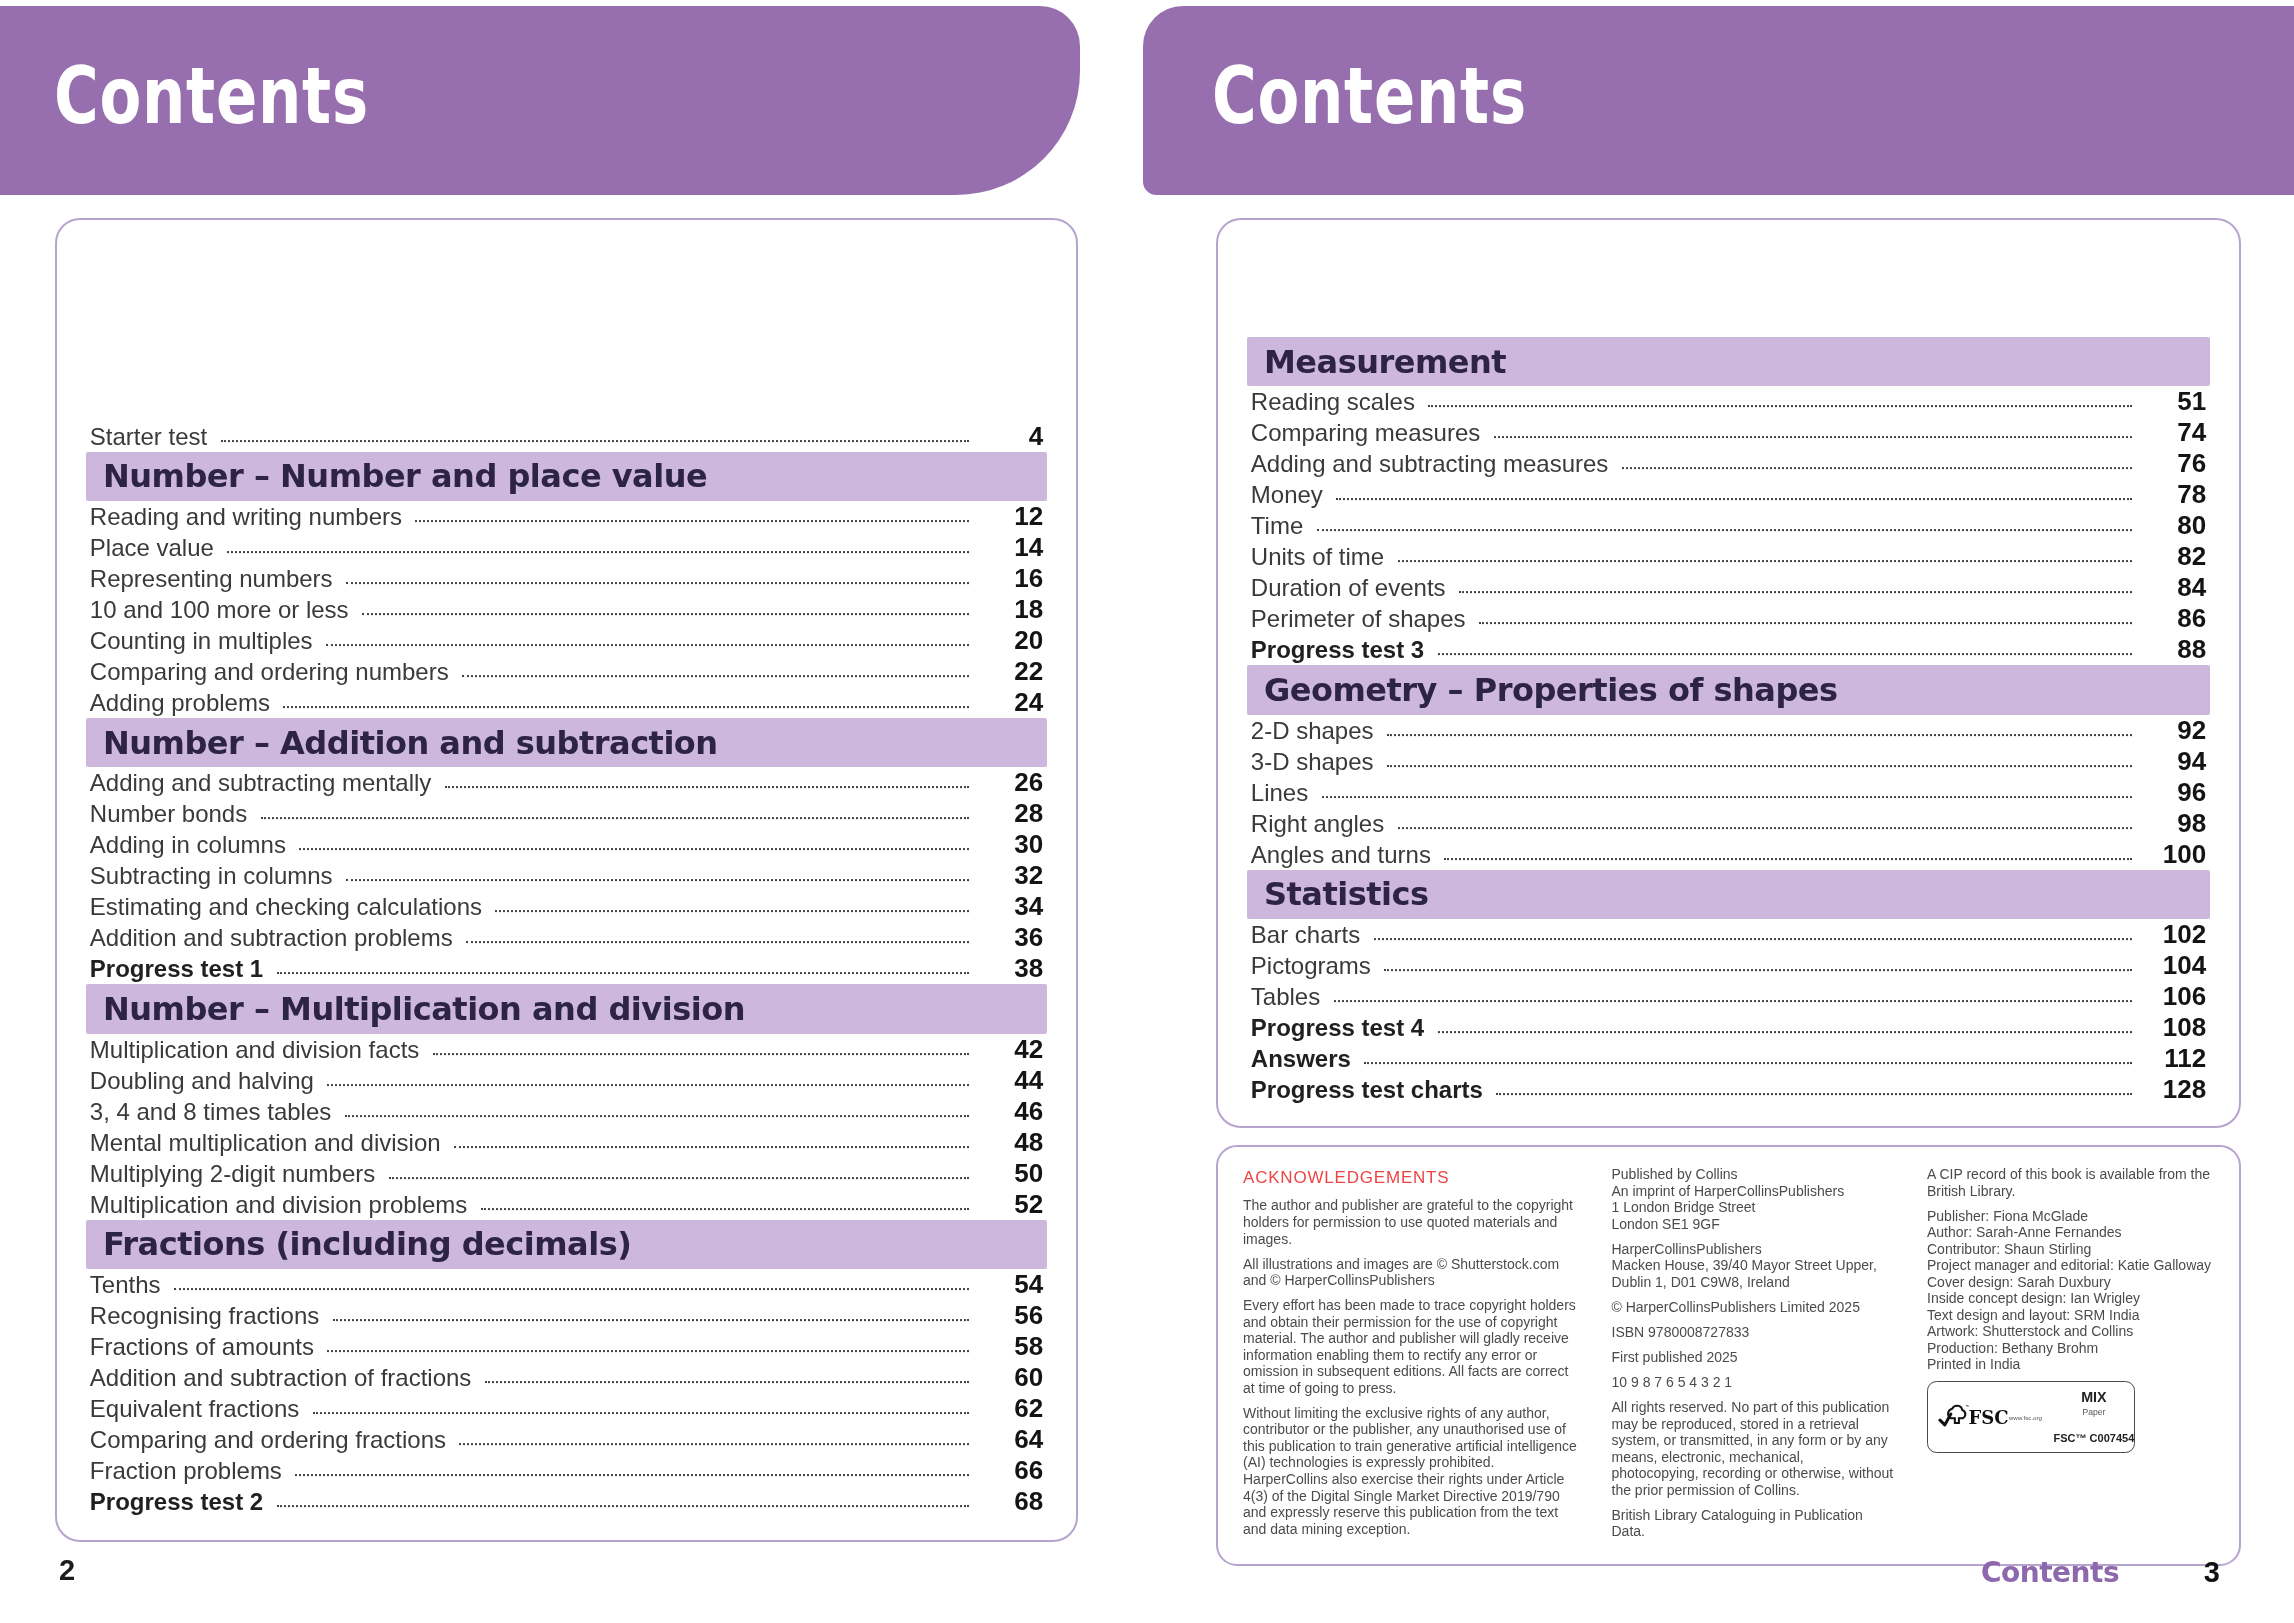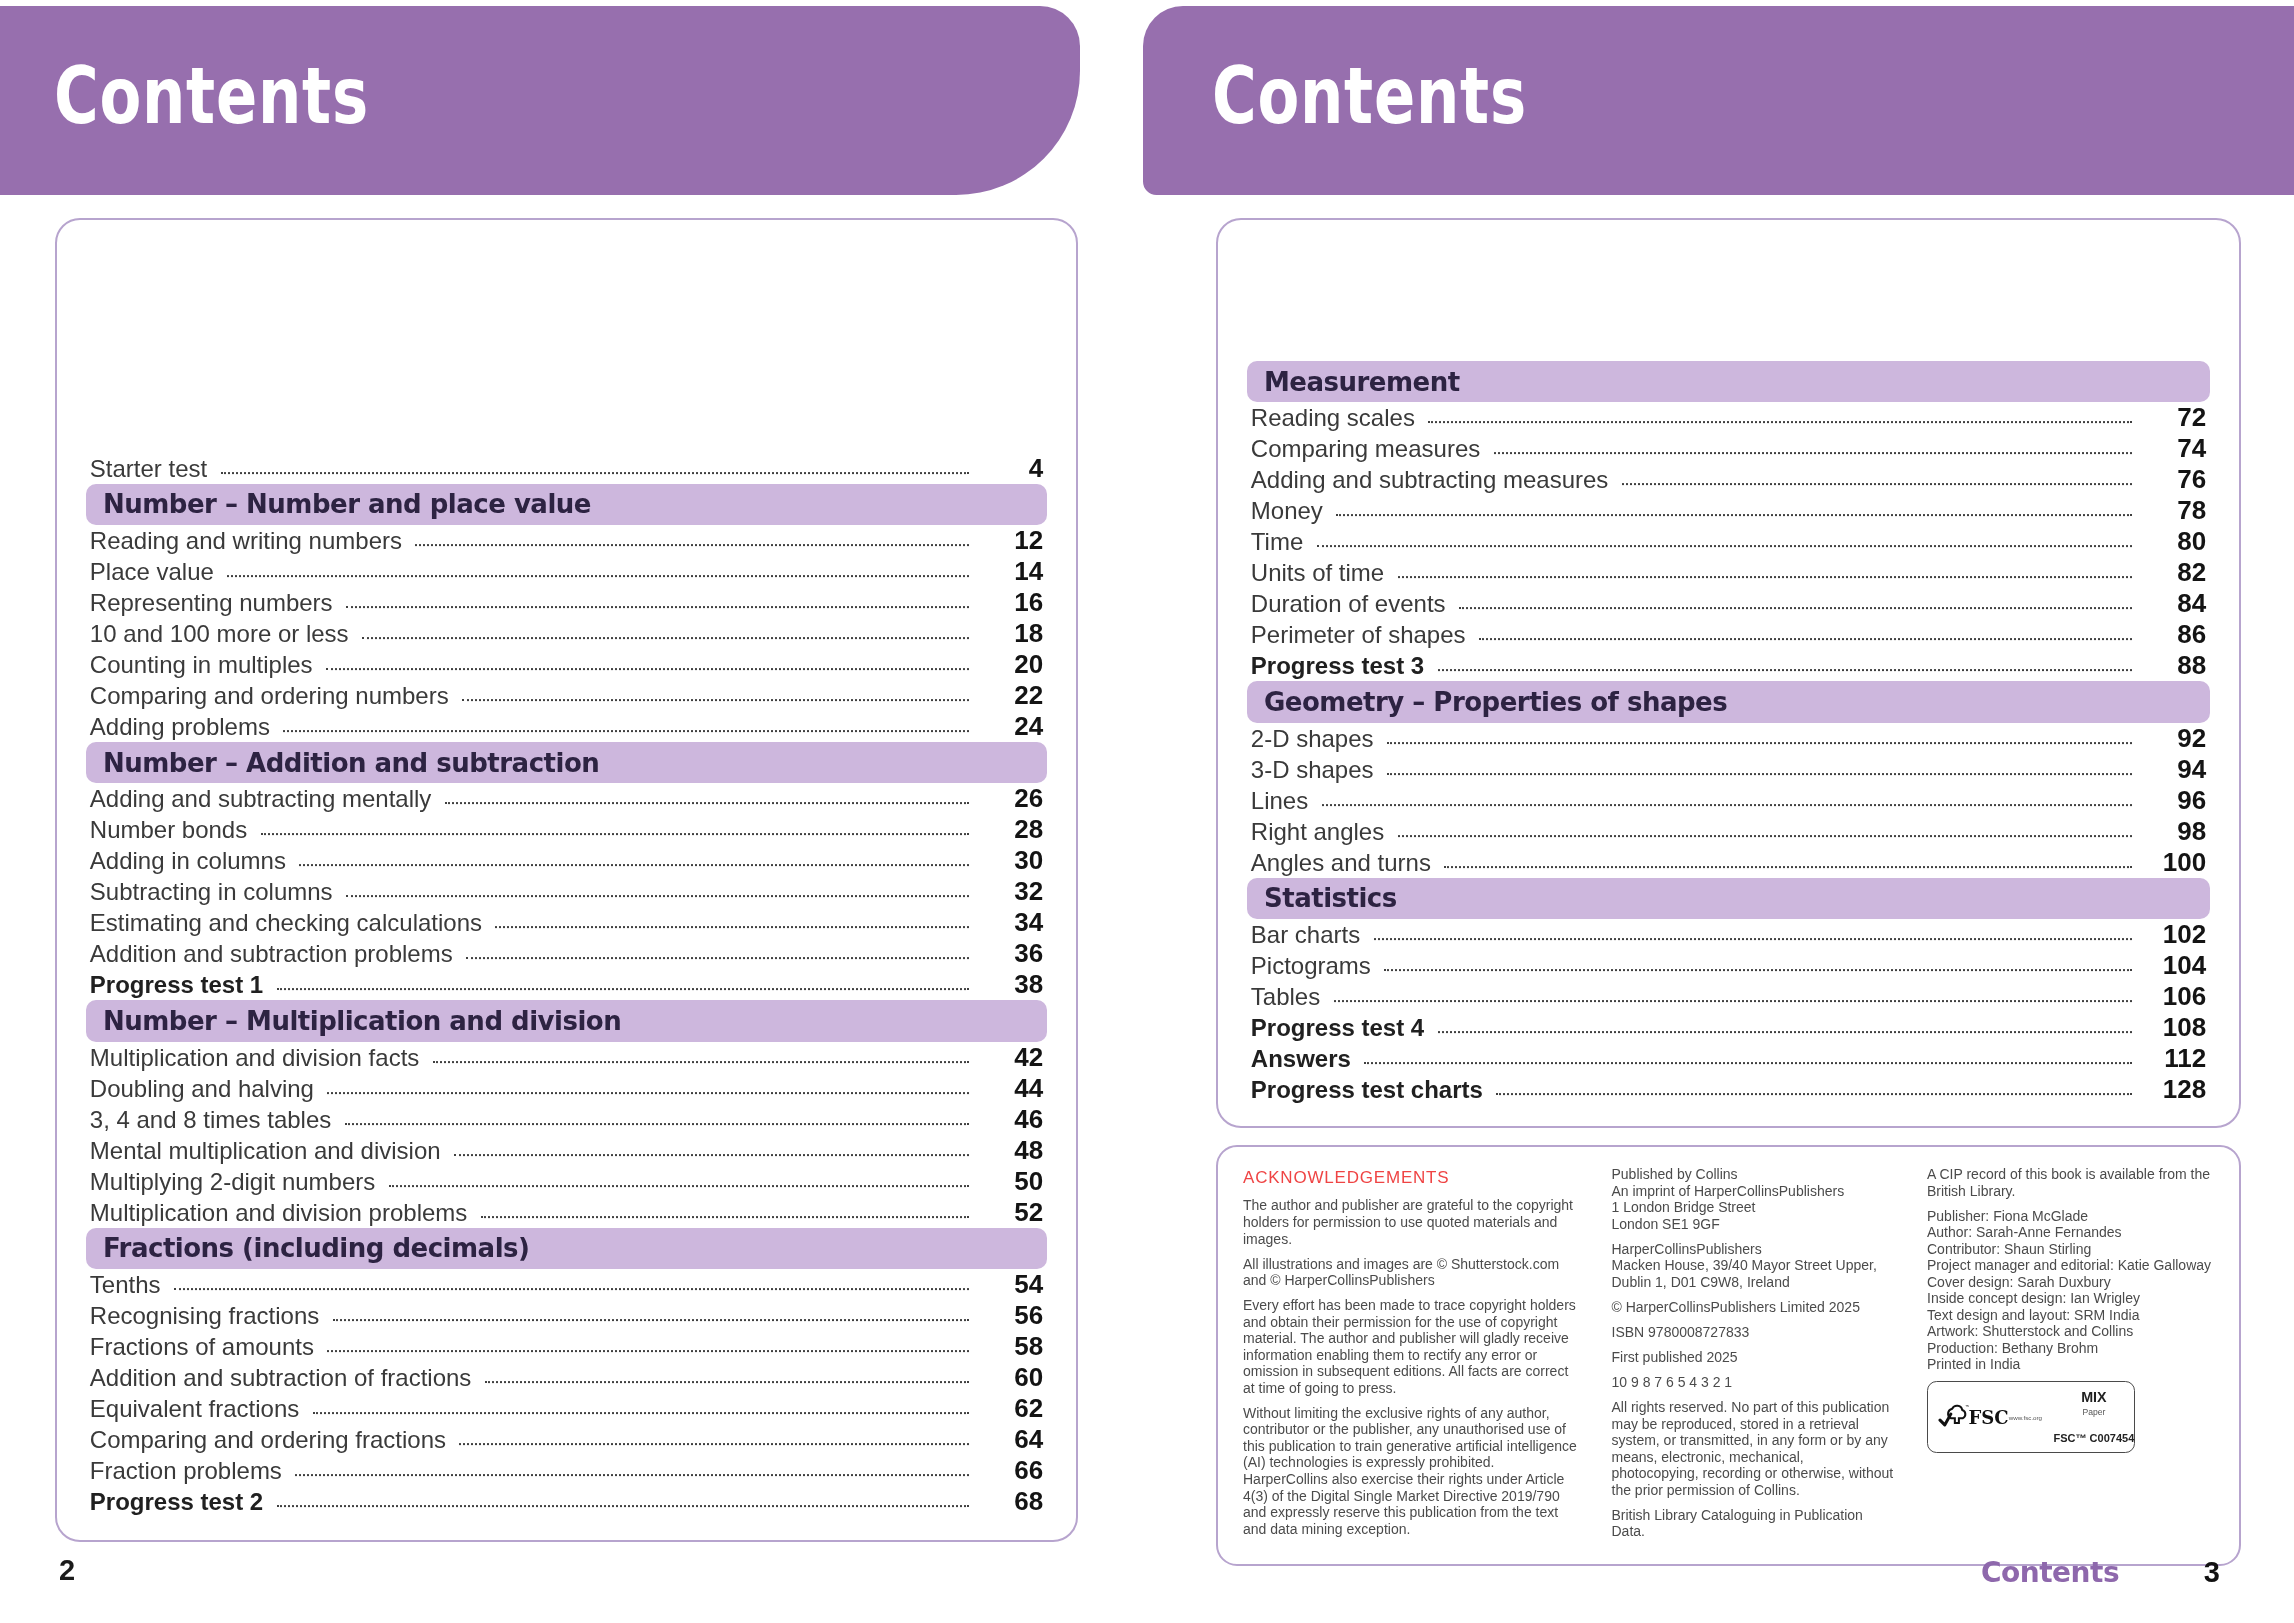--- a/index.html
+++ b/index.html
@@ -23,21 +23,21 @@
   .toc-box-right{left:1216px;top:218px;width:1025px;height:910px;padding:21px 29px;}
 
   .toc{display:flex;flex-direction:column;justify-content:flex-end;height:100%;}
   .toc-row{display:flex;align-items:baseline;font-size:24px;color:#3a3a3a;padding:0 3.8px;}
   .toc-row .lbl{white-space:nowrap;}
   .toc-row.bold .lbl{font-weight:700;color:#202020;}
   .toc-row .dots{flex:1;border-bottom:2.5px dotted #3f3f3f;margin:0 9.6px 0 13.4px;
                  transform:translateY(-2.9px);min-width:38px;}
   .toc-row .pg{font-weight:700;font-size:26px;color:#141414;min-width:65px;text-align:right;}
   .pill{background:var(--pill_bg,#cdb7dd);color:var(--pill_text,#2d2342);
-        font-weight:700;font-size:26px;border-radius:10px;padding:5.7px 17px;
+        font-weight:700;font-size:32px;border-radius:2px;padding:5.7px 17px;
         font-family:"DejaVu Sans",sans-serif;letter-spacing:-0.5px;}
 
   
   .ack-box{left:1216px;top:1145px;width:1025px;height:421px;border-radius:21px;
            padding:19px 25px;display:flex;gap:32.5px;overflow:hidden;}
   .ack-col1{width:336px;flex:none;}
   .ack-col2{width:283px;flex:none;}
   .ack-col3{width:298px;flex:none;}
   .ack-heading{font-size:17px;font-weight:400;letter-spacing:0.8px;color:#ef4444;margin:1.9px 0 9.6px;}
   .ack-p{font-size:14px;line-height:1.18;color:#4b4b4b;margin:0 0 8.6px;white-space:pre-line;}
@@ -227,21 +227,21 @@
         </div>
       </div>
   </div>
 
   <div class="box toc-box-right">
     <div class="toc">
         <div class="pill">Measurement</div>
         <div class="toc-row">
           <span class="lbl">Reading scales</span>
           <span class="dots"></span>
-          <span class="pg">72</span>
+          <span class="pg">51</span>
         </div>
         <div class="toc-row">
           <span class="lbl">Comparing measures</span>
           <span class="dots"></span>
           <span class="pg">74</span>
         </div>
         <div class="toc-row">
           <span class="lbl">Adding and subtracting measures</span>
           <span class="dots"></span>
           <span class="pg">76</span>

